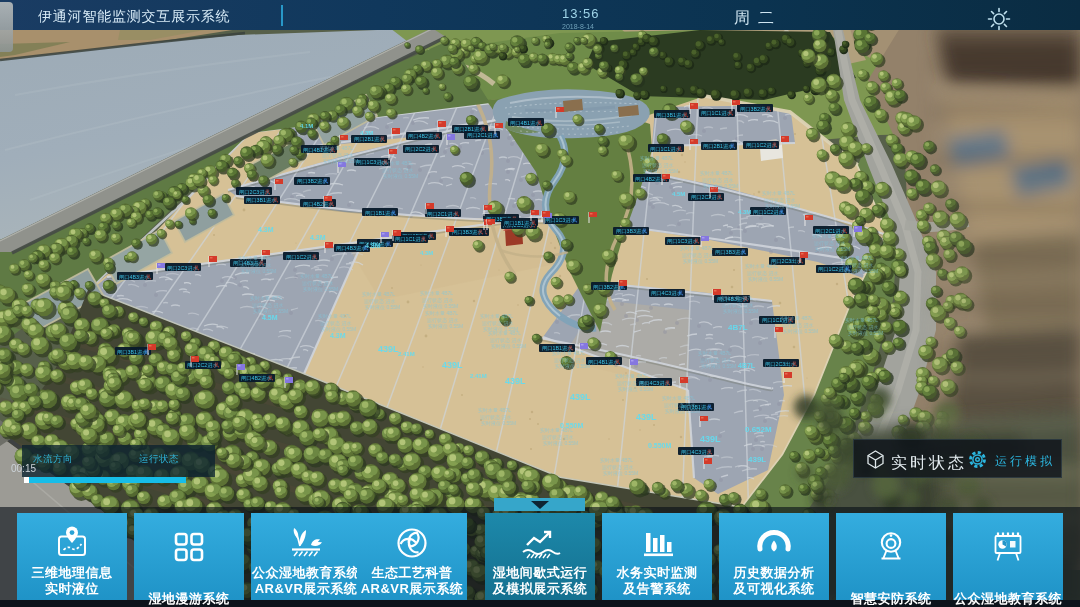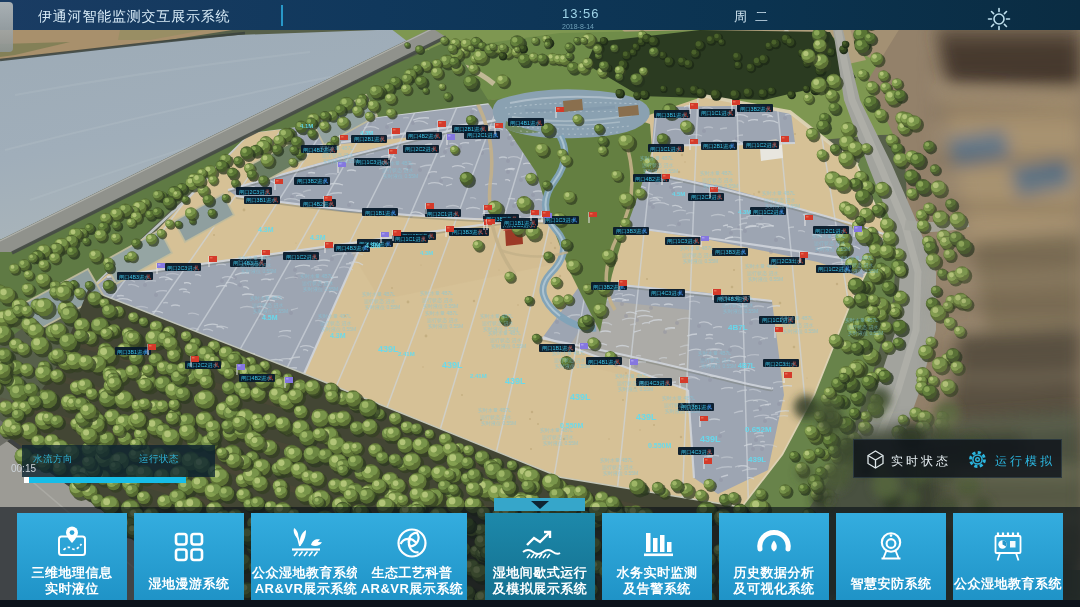--- a/index.html
+++ b/index.html
@@ -3,39 +3,39 @@
 <style>
 * {margin:0;padding:0;box-sizing:border-box}
 html,body {width:1080px;height:607px;overflow:hidden;background:#111;font-family:"Liberation Sans",sans-serif}
 #stage {position:relative;width:1080px;height:607px}
 #scene {position:absolute;left:0;top:0}
 #topbar {position:absolute;left:0;top:0;width:1080px;height:30px;background:linear-gradient(90deg,#1a3c63,#10385c 35%,#0b3350 70%,#0a2c42);}
 #title {position:absolute;left:38px;top:7.5px;font-size:14px;color:#d9ecf8;letter-spacing:0.8px}
 #tsep {position:absolute;left:281px;top:5px;width:2px;height:21px;background:#2898c8}
 #clock {position:absolute;left:562px;top:6px;color:#9fd4e8;font-size:13px;letter-spacing:1px}
 #date {position:absolute;left:562px;top:23px;color:#6fa0b8;font-size:7px}
-#week {position:absolute;left:734px;top:8px;color:#cfe4f0;font-size:13px;letter-spacing:8px}
+#week {position:absolute;left:734px;top:8px;color:#cfe4f0;font-size:16px;letter-spacing:8px}
 #sun {position:absolute;left:984px;top:6px}
 #barwrap {position:absolute;left:0;top:507px;width:1080px;height:100px;background:rgba(8,15,23,0.62)}
 #barbottom {position:absolute;left:0;top:600px;width:1080px;height:7px;background:#0c131b}
 .btn {position:absolute;top:513px;width:110px;height:87px;background:linear-gradient(180deg,#34addf,#1f93c7);text-align:center}
 .btn.sel {background:linear-gradient(180deg,#1d89ab,#14708f)}
 .bic {margin-top:9px;height:42px;display:flex;align-items:center;justify-content:center}
 .btn.one .bic {margin-top:13px}
-.btn.one .btx {margin-top:8px}
+.btn.one .btx {margin-top:23px}
 .btx {margin-top:1px;color:#fff;font-size:13px;font-weight:bold;letter-spacing:0.5px;line-height:15.5px}
 #tab5 {position:absolute;left:494px;top:498px;width:91px;height:13px;background:#36a6ca;display:flex;align-items:center;justify-content:center}
 #tab5 div {width:0;height:0;border-left:9px solid transparent;border-right:9px solid transparent;border-top:8px solid #0e2433}
 #flowpanel {position:absolute;left:22px;top:445px;width:193px;height:32px;background:rgba(12,34,48,0.78)}
 #flowpanel span {position:absolute;top:8px;font-size:9.5px;color:#2fb3d8;letter-spacing:0.5px}
 #clock2 {position:absolute;left:11px;top:463px;color:#ccd3d8;font-size:10px}
 #pbar {position:absolute;left:24px;top:477px;width:162px;height:6px;background:#17bde8}
 #pbar div {position:absolute;left:0;top:0;width:5px;height:6px;background:#fff}
 #statuspanel {position:absolute;left:853px;top:439px;width:209px;height:39px;background:rgba(10,16,24,0.78);border:1px solid rgba(110,150,170,0.22)}
-#statuspanel .t1 {position:absolute;left:37px;top:13px;color:#e6eef2;font-size:12px;letter-spacing:3px}
+#statuspanel .t1 {position:absolute;left:37px;top:13px;color:#e6eef2;font-size:16px;letter-spacing:3px}
 #statuspanel .t2 {position:absolute;left:141px;top:13px;color:#2cb5de;font-size:12px;letter-spacing:3px}
 #lefticon {position:absolute;left:0;top:2px;width:13px;height:50px;background:linear-gradient(180deg,#b9bdbd,#8d9494);border-radius:0 4px 4px 0;opacity:0.9}
 </style></head>
 <body>
 <div id="stage">
 
 <div id="scene"><svg width="1080" height="607" viewBox="0 0 1080 607" font-family="Liberation Sans, sans-serif">
 <defs>
 <linearGradient id="wat" x1="0" y1="0" x2="0.35" y2="1">
  <stop offset="0" stop-color="#9dabb6"></stop>

